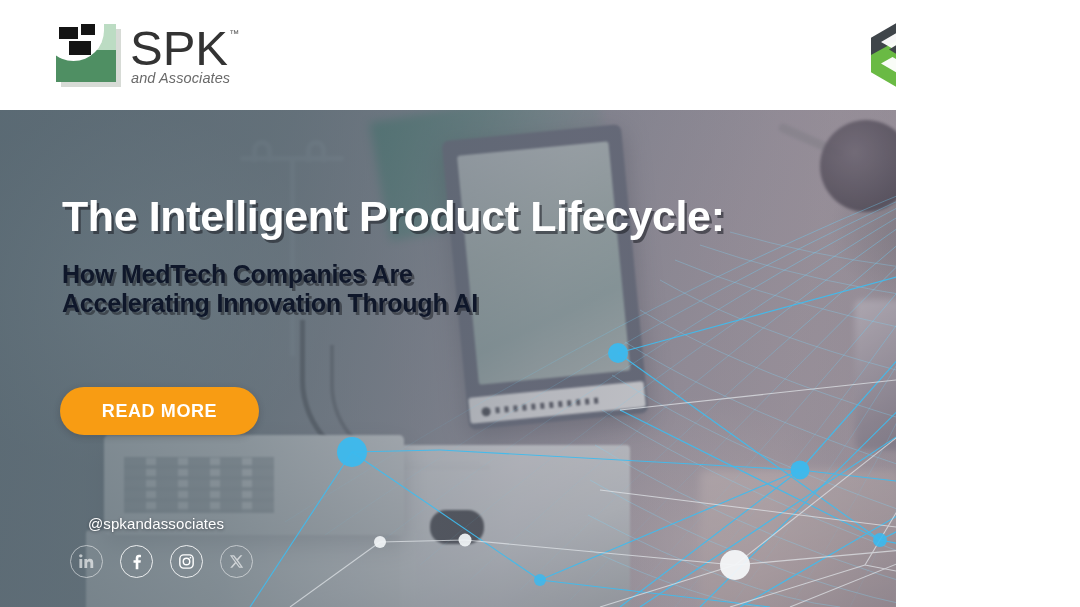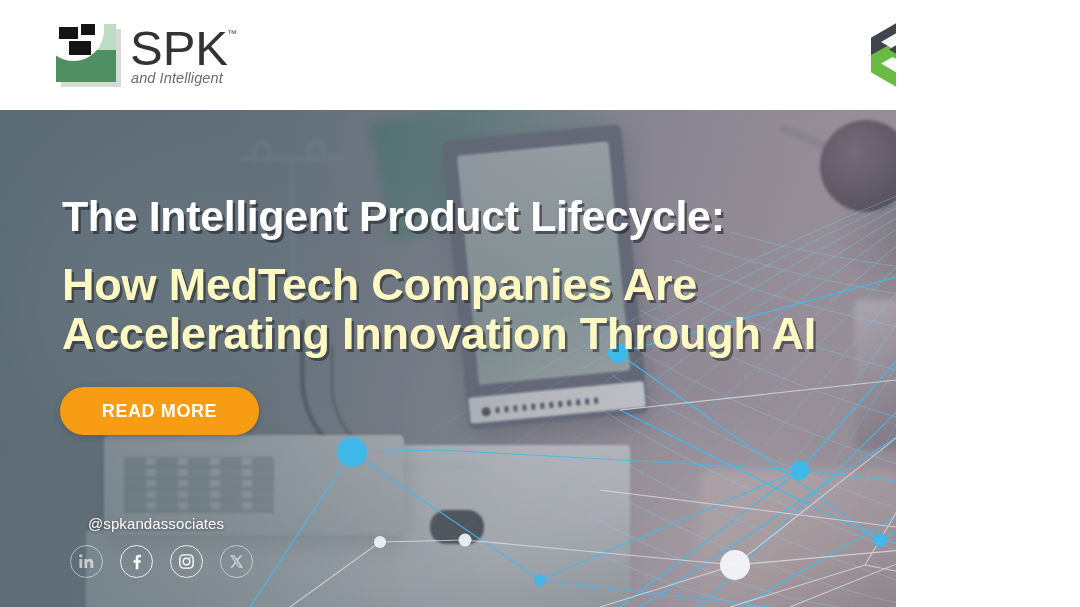--- a/index.html
+++ b/index.html
@@ -234,21 +234,21 @@
     position:absolute; left:62px; top:85px; width:900px;
   }
   .h-line1 {
     font-size:43px; font-weight:700; color:#ffffff;
     letter-spacing:-0.4px; line-height:1.0;
     text-shadow:2.5px 2.5px 0 rgba(25,28,34,.55);
     font-family:"Liberation Sans", sans-serif;
     white-space:nowrap;
   }
   .h-line2, .h-line3 {
-    font-size:45px; font-weight:700; color:#fef9c3;
+    font-size:25px; font-weight:700; color:#0f172a;
     letter-spacing:-0.2px; line-height:1.0;
     text-shadow:2.5px 2.5px 0 rgba(25,28,34,.5);
     font-family:"Liberation Sans", sans-serif;
     white-space:nowrap;
   }
   .h-line2 { margin-top:24px; }
   .h-line3 { margin-top:4px; }
 
   .cta {
     position:absolute; left:60px; top:277px;
@@ -291,21 +291,21 @@
           <div class="sq-light"></div>
           <div class="swoosh"></div>
         </div>
         <div class="blk1"></div>
         <div class="blk2"></div>
         <div class="blk3"></div>
       </div>
       <div class="spk-word">
         <div class="spk-name">SPK</div>
         <span class="spk-tm">™</span>
-        <div class="spk-sub">and Intelligent</div>
+        <div class="spk-sub">and Associates</div>
       </div>
     </div>
 
     <div class="ptc-logo">
       <span class="ptc-mark">
         <svg viewBox="0 0 66 72" width="66" height="72" aria-hidden="true">
           <path d="M33 2 L62 18.8 L62 36 L33 52 L4 36 L4 18.8 Z" fill="#3f454a"></path>
           <path d="M4 36 L33 20 L62 36 L62 53.2 L33 70 L4 53.2 Z" fill="#6aba44"></path>
           <path d="M33 12 L52 23 L40.5 29.5 L33 25.2 L25.5 29.5 L14 23 Z" fill="#ffffff" opacity="0.96"></path>
           <path d="M14 44.5 L25.5 38 L33 42.3 L40.5 38 L52 44.5 L33 55.5 Z" fill="#ffffff" opacity="0.96"></path>

